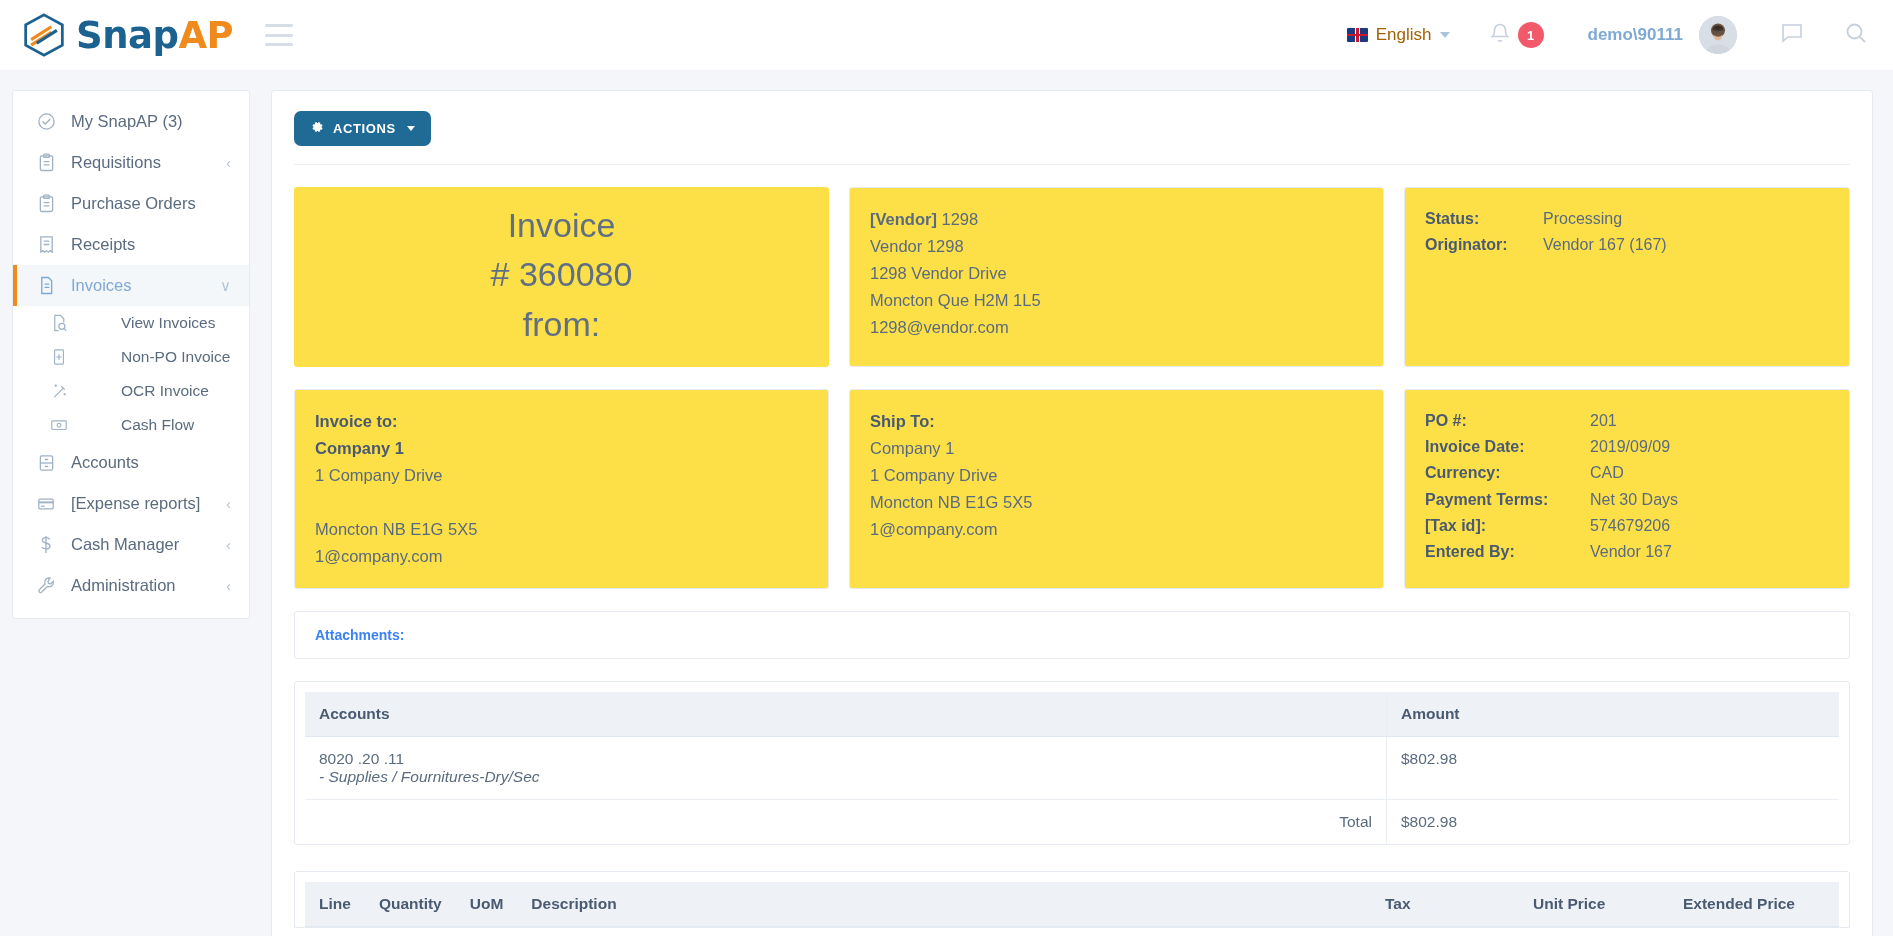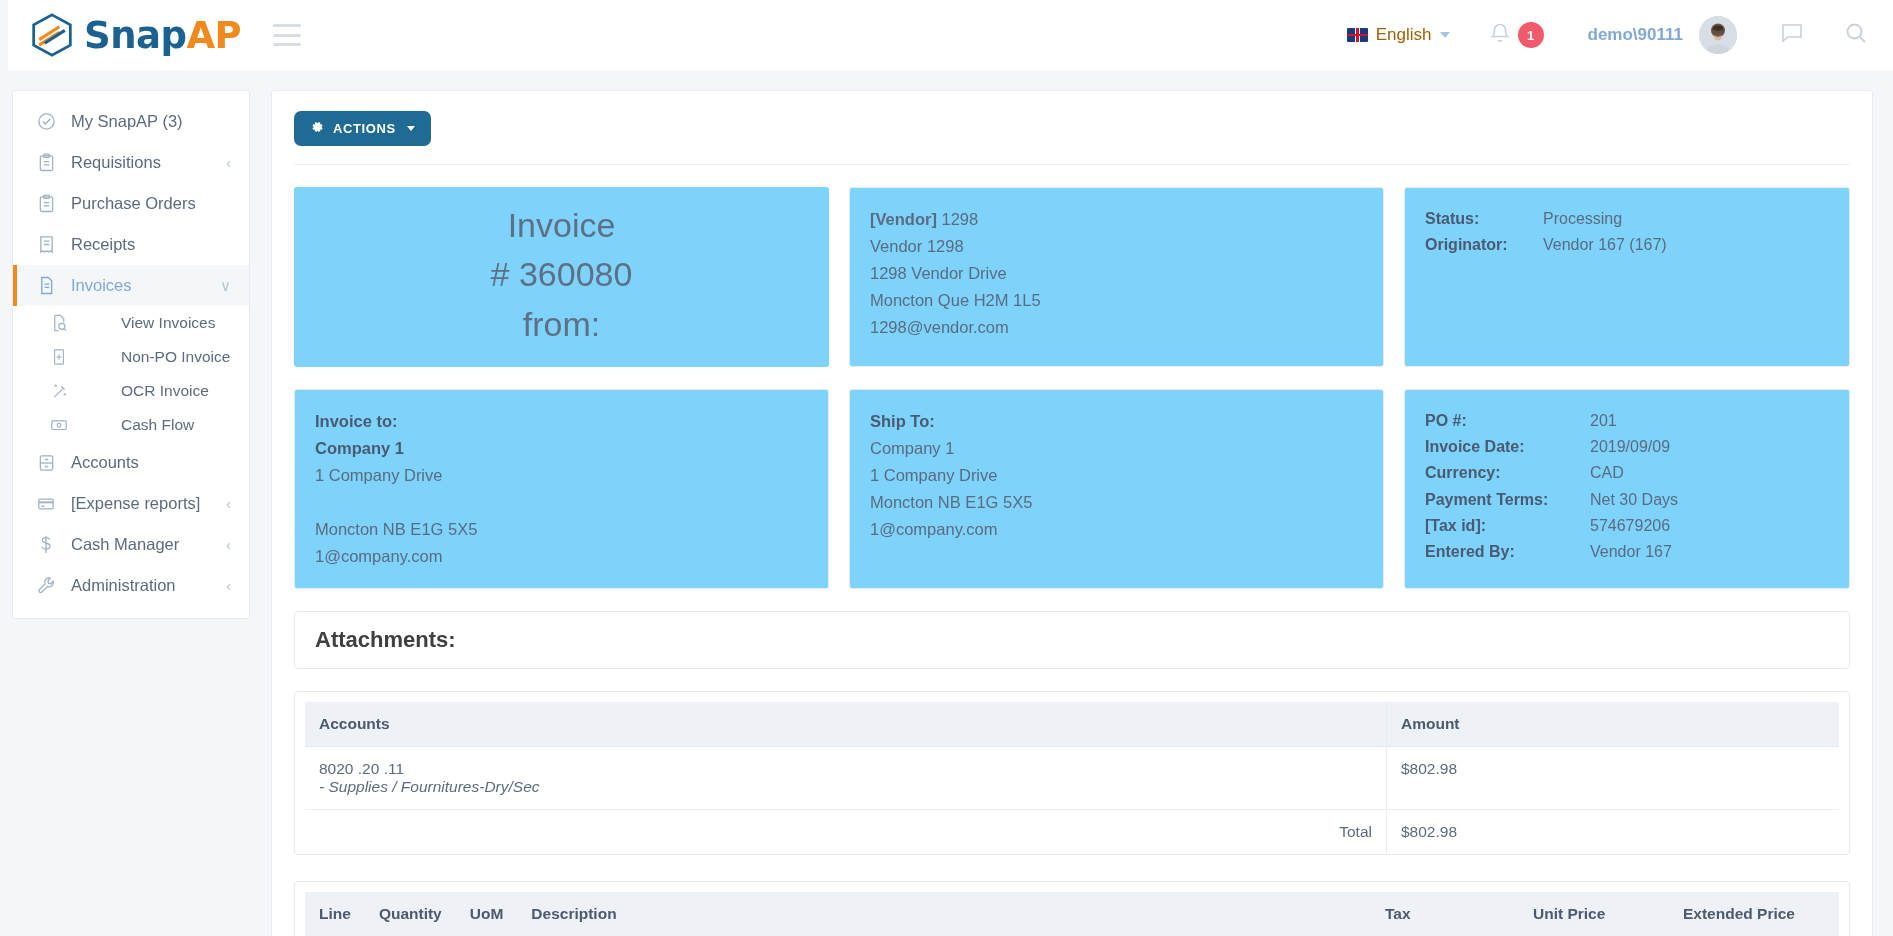--- a/index.html
+++ b/index.html
@@ -14,21 +14,20 @@
 
   
   .topbar {
     height: 70px;
     background: #ffffff;
     display: flex;
     align-items: center;
     padding: 0 26px 0 22px;
     position: relative;
     z-index: 10;
-    margin-left: 8px;
   }
   .brand { display: flex; align-items: center; gap: 10px; }
   .brand-logo { width: 44px; height: 46px; }
   .brand-text {
     font-size: 37px;
     font-weight: bold;
     letter-spacing: -0.5px;
     font-family: "DejaVu Sans", sans-serif;
   }
   .brand-snap { color: #1c6291; }
@@ -168,21 +167,21 @@
     width:0;height:0;border-left:4px solid transparent;border-right:4px solid transparent;
     border-top:5px solid #fff; display:inline-block; margin-left:2px;
   }
   .hr { border: 0; border-top: 1px solid #e9eef3; margin: 18px 0 0 0; }
 
   .row { display: flex; gap: 20px; margin-top: 22px; }
   .card {
     border: 1px solid #e6ebf1;
     border-radius: 3px;
     padding: 18px 20px;
-    background: #7dd3fc;
+    background: #fde047;
   }
   .card.plain { border: none; padding: 0; }
 
   .invoice-title {
     font-size: 34px; font-weight: 300; color: #5f6f84;
     text-align: center; line-height: 1.45; padding-top: 14px;
   }
 
   .col-a { flex: 0 0 535px; }
   .col-b { flex: 0 0 535px; }
@@ -194,21 +193,21 @@
 
   .kv { display: flex; font-size: 16px; line-height: 1.64; }
   .kv .k { font-weight: bold; color: #4a5a70; flex: 0 0 auto; min-width: 118px; }
   .kv .v { color: #5b6b7f; }
   .kv.wide .k { min-width: 165px; }
 
   .attach-card {
     margin-top: 22px;
     border: 1px solid #e6ebf1; border-radius: 3px;
     padding: 15px 20px;
-    font-size: 22px; font-weight: bold; color: #404040;
+    font-size: 14px; font-weight: bold; color: #3b82f6;
   }
 
   .table-card {
     margin-top: 22px;
     border: 1px solid #e6ebf1; border-radius: 3px;
     padding: 10px 10px 0 10px;
   }
   table { width: 100%; border-collapse: collapse; }
   th {
     background: #eef2f6;

